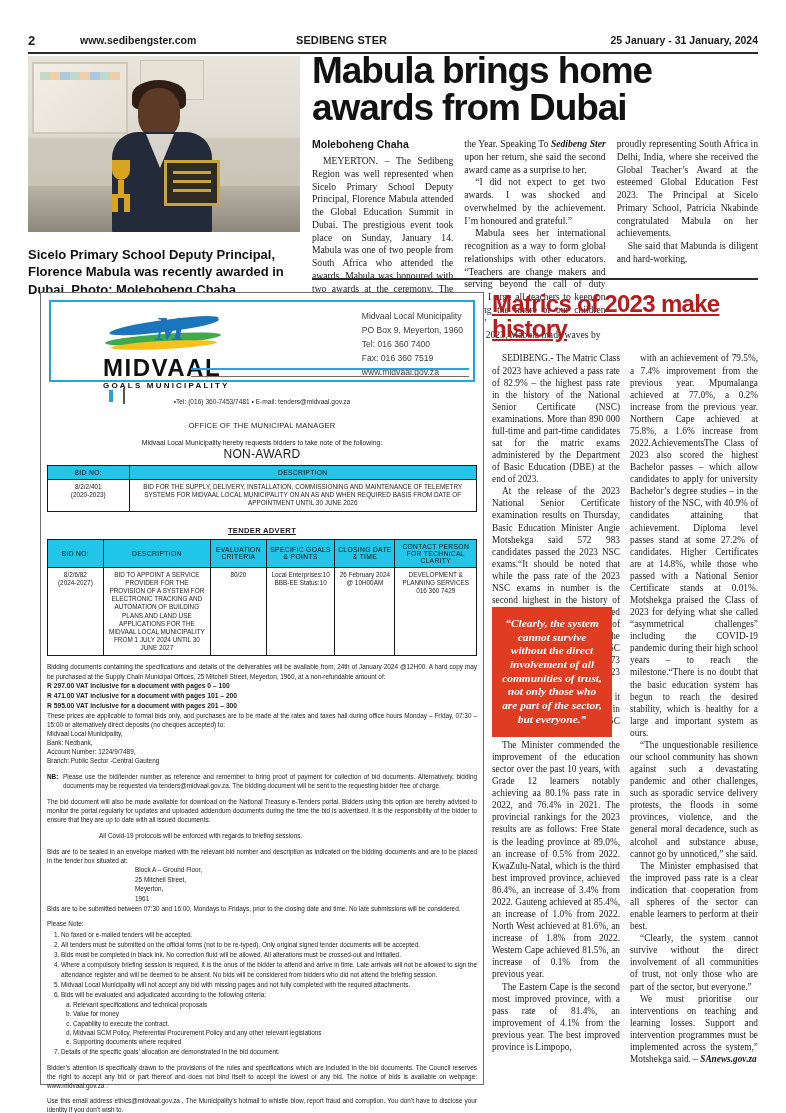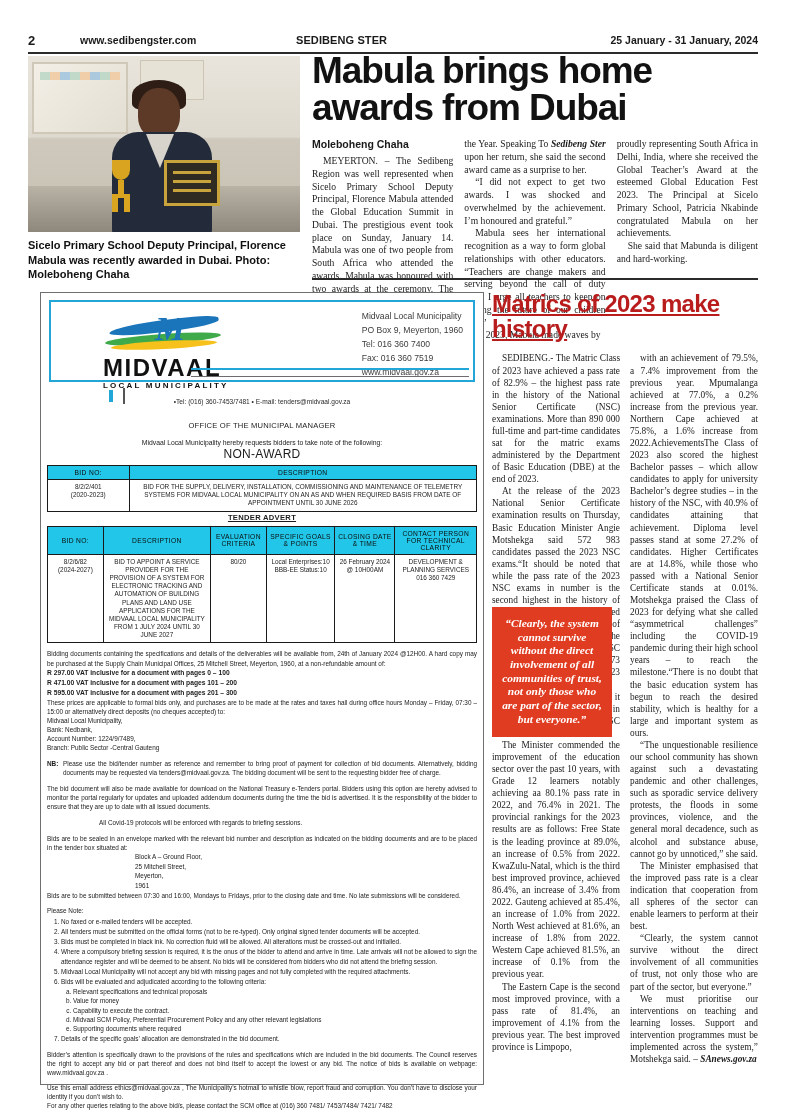--- a/index.html
+++ b/index.html
@@ -90,22 +90,22 @@
   .ph-plaque {
     position: absolute; left: 62px; top: 78px; width: 56px; height: 46px;
     background: #2f2a22; border: 3px solid #c9a33c;
   }
   .ph-plaque:after {
     content:""; position:absolute; left:6px; top:8px; right:6px; height:3px;
     background:#c9a33c; box-shadow: 0 9px 0 0 #c9a33c, 0 18px 0 0 #c9a33c;
   }
   .photo-caption {
     font-family: "Liberation Sans", sans-serif;
-    font-weight: bold; font-size: 11px; line-height: 1.34;
-    padding-top: 6px; color: #111;
+    font-weight: bold; font-size: 13px; line-height: 1.34;
+    padding-top: 14px; color: #111;
   }
 
   
   .lead { position: absolute; top: 52px; left: 312px; right: 28px; }
   .lead-headline {
     font-family: "Liberation Sans", sans-serif;
     font-weight: bold; font-size: 37px; line-height: 1.0;
     letter-spacing: -1.1px; color: #121212; margin: 0 0 12px 0;
   }
   .byline {
@@ -192,21 +192,21 @@
     font-size: 6.7px; font-weight: normal; letter-spacing: .35px;
     padding: 3px 2px; text-align: center; text-transform: uppercase;
   }
   table.tender td {
     border: 1px solid #1a1a1a; font-size: 6.4px; padding: 3px 3px;
     vertical-align: top; text-align: center; line-height: 1.28;
   }
   td.desc-just { text-align: justify; }
   .tender-advert-title {
     text-align: center; font-size: 7.6px; font-weight: bold;
-    text-decoration: underline; margin-top: 1px; letter-spacing: .3px;
+    text-decoration: underline; margin-top: 14px; letter-spacing: .3px;
   }
   .ad-body { font-size: 6.4px; line-height: 1.42; margin-top: 6px; text-align: justify; }
   .ad-body p { margin: 0 0 0 0; }
   .ad-body p.gap { margin-top: 6px; }
   .fee { font-weight: bold; font-size: 6.7px; line-height: 1.5; }
   .nb-block { display: flex; margin-top: 7px; font-size: 6.4px; line-height: 1.42; }
   .nb-label { font-weight: bold; width: 16px; flex: none; }
   .nb-text { flex: 1; text-align: justify; }
   .indent-addr { margin-left: 88px; line-height: 1.5; }
   .covid { margin-left: 52px; margin-top: 7px; margin-bottom: 7px; }
@@ -299,21 +299,21 @@
     <div class="ad-letterhead">
       <div class="ad-lh-frame"></div>
       <div class="ad-logo">
         <div class="lg-swoosh">
           <div class="blue"></div>
           <div class="green"></div>
           <div class="yellow"></div>
           <div class="mark">M</div>
         </div>
         <div class="lg-name">MIDVAAL</div>
-        <div class="lg-sub">LOCAL MUNICIPALITY</div>
+        <div class="lg-sub">GOALS MUNICIPALITY</div>
       </div>
       <div class="lg-tick"></div>
       <div class="lg-tick2"></div>
       <div class="ad-contact">
         <div>Midvaal Local Municipality</div>
         <div>PO Box 9, Meyerton, 1960</div>
         <div>Tel: 016 360 7400</div>
         <div>Fax: 016 360 7519</div>
         <div>www.midvaal.gov.za</div>
       </div>

